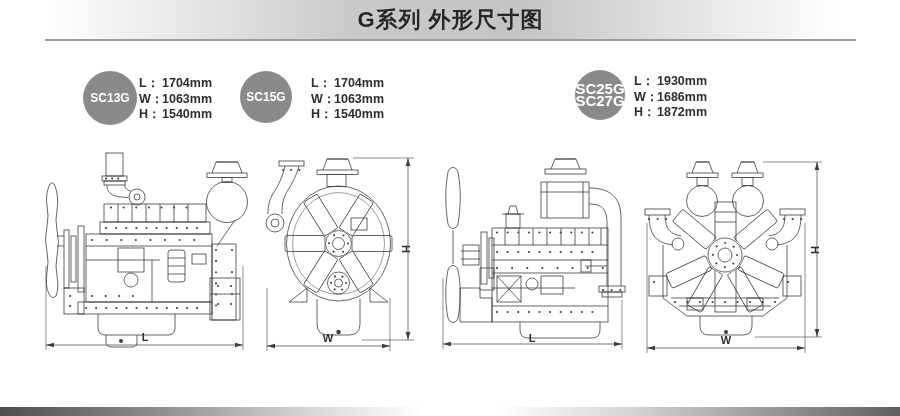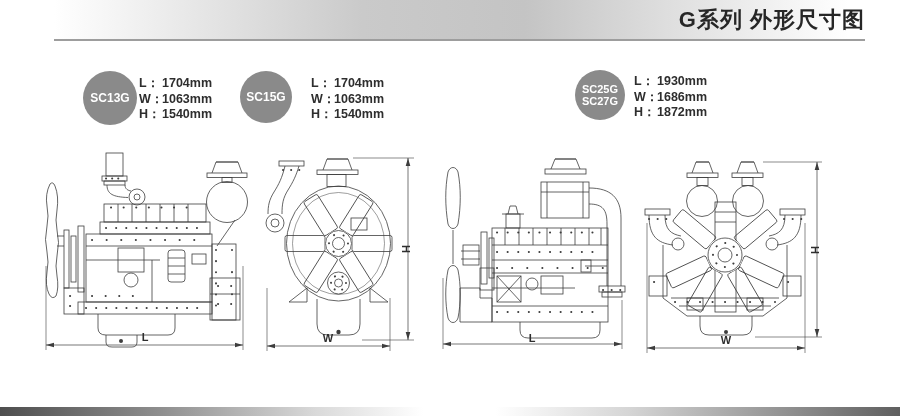--- a/index.html
+++ b/index.html
@@ -1,25 +1,25 @@
 <!DOCTYPE html>
 <html><head>
 <meta charset="utf-8">
 <style>
   html,body{margin:0;padding:0}
   body{width:900px;height:416px;position:relative;background:#fff;font-family:"Liberation Sans","DejaVu Sans",sans-serif;overflow:hidden}
-  .hdr{position:absolute;left:54px;top:0;width:811px;height:39px;
+  .hdr{position:absolute;left:45px;top:0;width:811px;height:39px;
        background:linear-gradient(90deg,#ffffff 0%,#cacaca 38%,#c4c4c4 58%,#ececec 85%,#ffffff 98%);
-       border-bottom:2px solid #9d9d9d;display:flex;align-items:center;justify-content:flex-end}
+       border-bottom:2px solid #9d9d9d;display:flex;align-items:center;justify-content:center}
   .title{font-size:22px;font-weight:bold;color:#262626;letter-spacing:1px}
   .badge{position:absolute;border-radius:50%;background:#8a8a8a;color:#fff;font-weight:bold;
          display:flex;flex-direction:column;align-items:center;justify-content:center;text-align:center}
   .b1{left:83px;top:71px;width:54px;height:54px;font-size:12px}
   .b2{left:240px;top:71px;width:52px;height:52px;font-size:12px}
-  .b3{left:575px;top:70px;width:50px;height:50px;font-size:11px;line-height:12px}
+  .b3{left:575px;top:70px;width:50px;height:50px;font-size:15px;line-height:12px}
   .spec{position:absolute;font-size:12.5px;font-weight:bold;color:#2e2e2e}
   .spec .row{height:15.6px;line-height:15.6px;display:flex}
   .spec .lab{width:23px}
   .s1{left:139px;top:76px}.s2{left:311px;top:76px}.s3{left:634px;top:74px}
   svg{position:absolute}
   .ln{stroke:#3d3d3d;fill:none;stroke-width:.8}
   .dots{stroke:#3d3d3d;stroke-width:2;stroke-linecap:round;fill:none}
   .dim{font-size:11px;font-weight:bold;fill:#2e2e2e;text-anchor:middle;font-family:"Liberation Sans",sans-serif}
   .ar{fill:#3d3d3d;stroke:none}
   .mask{fill:#fff;stroke:none}

